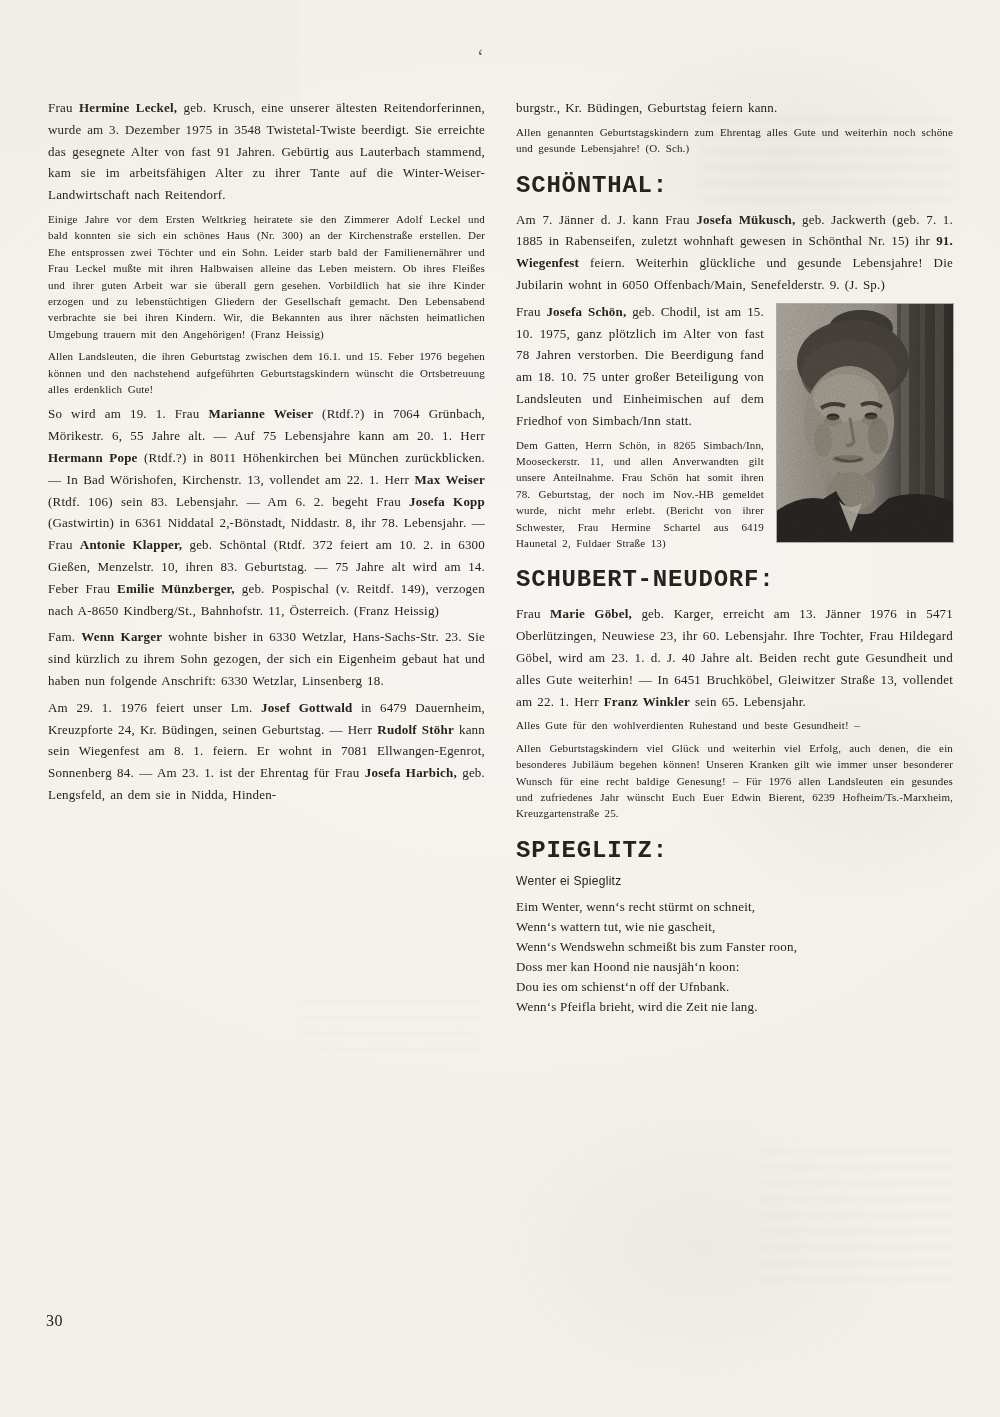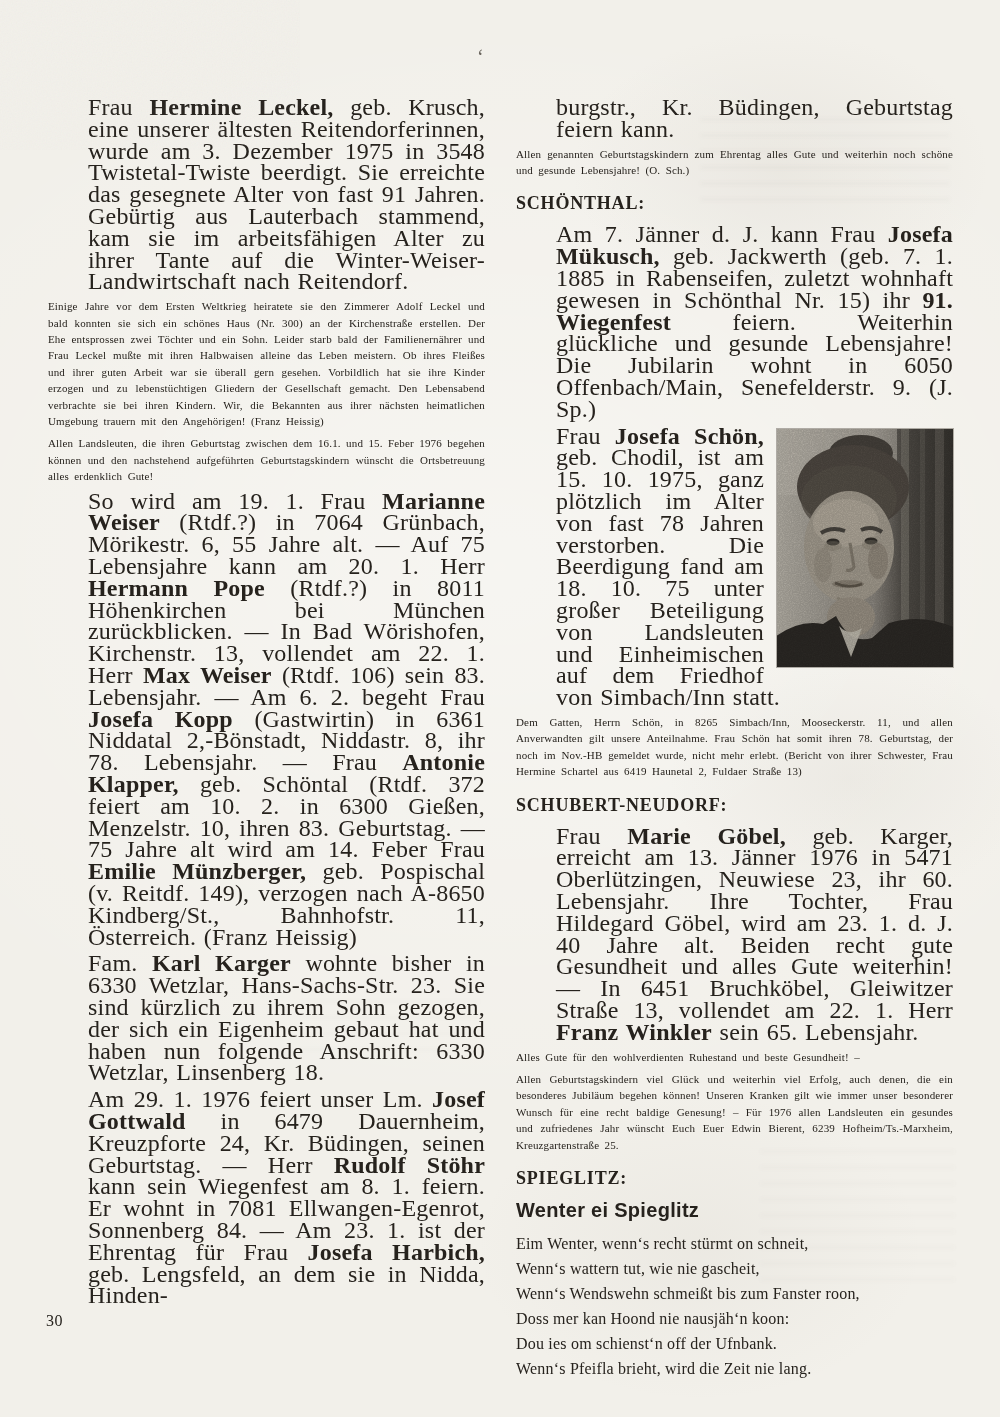--- a/index.html
+++ b/index.html
@@ -18,38 +18,39 @@
       var(--paper);
     color:var(--ink);
     font-family:"Liberation Serif","DejaVu Serif",serif;
   }
   .col{position:absolute;top:97px;width:437px;}
   .col-left{left:48px;}
   .col-right{left:516px;}
 
   p{margin:0;}
   .main{
-    font-size:24px;line-height:21.8px;text-align:justify;
-    letter-spacing:.2px;word-spacing:1.5px;margin-bottom:5px;margin-left:40px;
+    font-size:13px;line-height:21.8px;text-align:justify;
+    letter-spacing:.2px;word-spacing:1.5px;margin-bottom:5px;
   }
   .small{
     font-size:11px;line-height:16.4px;text-align:justify;
     letter-spacing:.15px;word-spacing:2.5px;margin-bottom:6px;
   }
   .heading{
-    font-size:18px;font-weight:bold;letter-spacing:.8px;
+    font-size:24px;font-weight:bold;letter-spacing:.8px;
     margin:15px 0 10px 0;
+    font-family:Liberation Mono, monospace;
   }
   .subhead{
     font-family:"Liberation Sans","DejaVu Sans",sans-serif;
-    font-size:20px;font-weight:bold;letter-spacing:.3px;
+    font-size:12px;font-weight:normal;letter-spacing:.3px;
     margin:10px 0 9px 0;
   }
   .poem{
-    font-size:16px;line-height:25px;letter-spacing:.2px;
+    font-size:13px;line-height:20px;letter-spacing:.2px;
   }
   b{font-weight:bold;}
 
   .photo-wrap{overflow:visible;}
   .photo{
     float:right;width:176px;height:238px;margin:3px 0 6px 13px;
     outline:1px solid rgba(90,85,75,.45);
     background:#8d8880;
   }
   .photo svg{display:block;width:100%;height:100%;}
@@ -82,21 +83,21 @@
   <span class="ink-speck">‘</span>
   <div class="bleed b1"></div>
   <div class="bleed b2"></div>
   <div class="bleed b3"></div>
 
   <div class="col col-left">
     <p class="main">Frau <b>Hermine Leckel,</b> geb. Krusch, eine unserer ältesten Reitendorferinnen, wurde am 3. Dezember 1975 in 3548 Twistetal-Twiste beerdigt. Sie erreichte das gesegnete Alter von fast 91 Jahren. Gebürtig aus Lauterbach stammend, kam sie im arbeitsfähigen Alter zu ihrer Tante auf die Winter-Weiser-Landwirtschaft nach Reitendorf.</p>
     <p class="small">Einige Jahre vor dem Ersten Weltkrieg heiratete sie den Zimmerer Adolf Leckel und bald konnten sie sich ein schönes Haus (Nr. 300) an der Kirchenstraße erstellen. Der Ehe entsprossen zwei Töchter und ein Sohn. Leider starb bald der Familienernährer und Frau Leckel mußte mit ihren Halbwaisen alleine das Leben meistern. Ob ihres Fleißes und ihrer guten Arbeit war sie überall gern gesehen. Vorbildlich hat sie ihre Kinder erzogen und zu lebenstüchtigen Gliedern der Gesellschaft gemacht. Den Lebensabend verbrachte sie bei ihren Kindern. Wir, die Bekannten aus ihrer nächsten heimatlichen Umgebung trauern mit den Angehörigen! (Franz Heissig)</p>
     <p class="small">Allen Landsleuten, die ihren Geburtstag zwischen dem 16.1. und 15. Feber 1976 begehen können und den nachstehend aufgeführten Geburtstagskindern wünscht die Ortsbetreuung alles erdenklich Gute!</p>
     <p class="main">So wird am 19. 1. Frau <b>Marianne Weiser</b> (Rtdf.?) in 7064 Grünbach, Mörikestr. 6, 55 Jahre alt. — Auf 75 Lebensjahre kann am 20. 1. Herr <b>Hermann Pope</b> (Rtdf.?) in 8011 Höhenkirchen bei München zurückblicken. — In Bad Wörishofen, Kirchenstr. 13, vollendet am 22. 1. Herr <b>Max Weiser</b> (Rtdf. 106) sein 83. Lebensjahr. — Am 6. 2. begeht Frau <b>Josefa Kopp</b> (Gastwirtin) in 6361 Niddatal 2,-Bönstadt, Niddastr. 8, ihr 78. Lebensjahr. — Frau <b>Antonie Klapper,</b> geb. Schöntal (Rtdf. 372 feiert am 10. 2. in 6300 Gießen, Menzelstr. 10, ihren 83. Geburtstag. — 75 Jahre alt wird am 14. Feber Frau <b>Emilie Münzberger,</b> geb. Pospischal (v. Reitdf. 149), verzogen nach A-8650 Kindberg/St., Bahnhofstr. 11, Österreich. (Franz Heissig)</p>
-    <p class="main">Fam. <b>Karl Karger</b> wohnte bisher in 6330 Wetzlar, Hans-Sachs-Str. 23. Sie sind kürzlich zu ihrem Sohn gezogen, der sich ein Eigenheim gebaut hat und haben nun folgende Anschrift: 6330 Wetzlar, Linsenberg 18.</p>
+    <p class="main">Fam. <b>Wenn Karger</b> wohnte bisher in 6330 Wetzlar, Hans-Sachs-Str. 23. Sie sind kürzlich zu ihrem Sohn gezogen, der sich ein Eigenheim gebaut hat und haben nun folgende Anschrift: 6330 Wetzlar, Linsenberg 18.</p>
     <p class="main">Am 29. 1. 1976 feiert unser Lm. <b>Josef Gottwald</b> in 6479 Dauernheim, Kreuzpforte 24, Kr. Büdingen, seinen Geburtstag. — Herr <b>Rudolf Stöhr</b> kann sein Wiegenfest am 8. 1. feiern. Er wohnt in 7081 Ellwangen-Egenrot, Sonnenberg 84. — Am 23. 1. ist der Ehrentag für Frau <b>Josefa Harbich,</b> geb. Lengsfeld, an dem sie in Nidda, Hinden-</p>
   </div>
 
   <div class="col col-right">
     <p class="main">burgstr., Kr. Büdingen, Geburtstag feiern kann.</p>
     <p class="small">Allen genannten Geburtstagskindern zum Ehrentag alles Gute und weiterhin noch schöne und gesunde Lebensjahre! (O. Sch.)</p>
     <h2 class="heading">SCHÖNTHAL:</h2>
     <p class="main">Am 7. Jänner d. J. kann Frau <b>Josefa Mükusch,</b> geb. Jackwerth (geb. 7. 1. 1885 in Rabenseifen, zuletzt wohnhaft gewesen in Schönthal Nr. 15) ihr <b>91. Wiegenfest</b> feiern. Weiterhin glückliche und gesunde Lebensjahre! Die Jubilarin wohnt in 6050 Offenbach/Main, Senefelderstr. 9. (J. Sp.)</p>
 
     <div class="photo-wrap">

